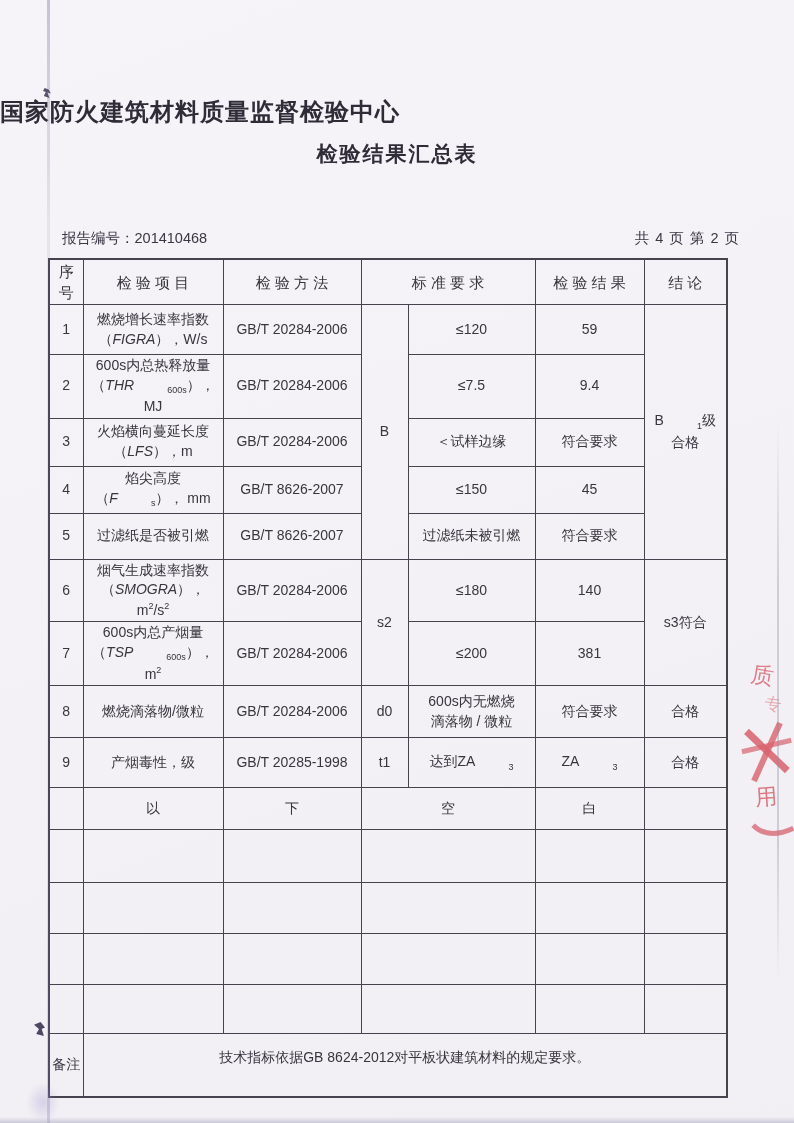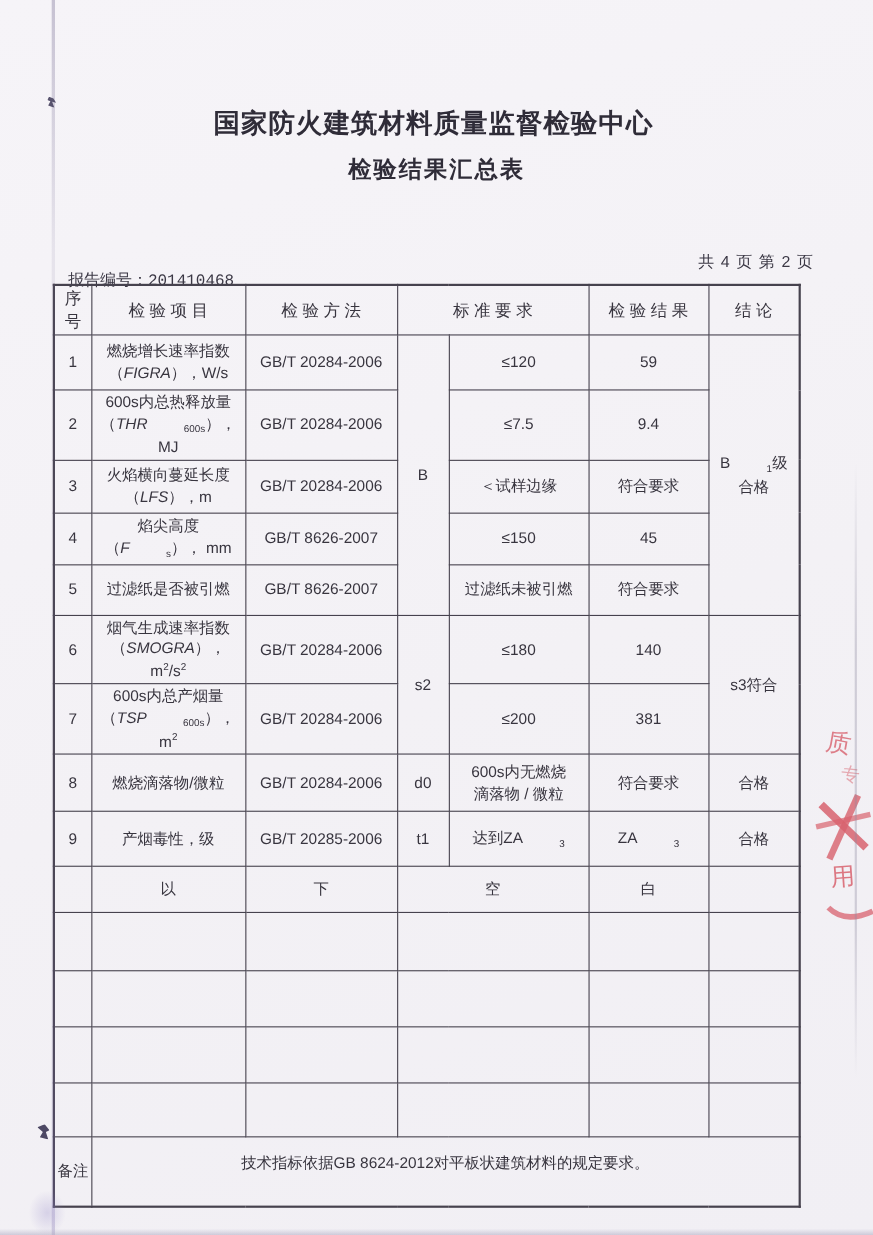--- a/index.html
+++ b/index.html
@@ -20,26 +20,26 @@
   .speck-bottom{position:absolute;left:34px;top:1022px;width:11px;height:14px;background:#4d4864;
     clip-path:polygon(0 20%,60% 0,100% 40%,70% 50%,90% 100%,20% 85%,45% 50%);}
   .bottom-edge{position:absolute;left:0;bottom:0;width:794px;height:6px;
     background:linear-gradient(180deg,rgba(185,182,201,0) 0%,rgba(172,168,192,.55) 100%);}
   .bottom-left-smudge{position:absolute;left:26px;top:1082px;width:34px;height:41px;
     background:radial-gradient(ellipse at center,rgba(150,138,200,.30) 0%,rgba(150,138,200,0) 70%);}
   .right-fold{position:absolute;left:777px;top:420px;width:2px;height:560px;
     background:linear-gradient(180deg,rgba(140,136,158,0) 0%,rgba(140,136,158,.35) 30%,rgba(140,136,158,.35) 75%,rgba(140,136,158,0) 100%);}
 
   
-  .title{position:absolute;left:0;top:96px;width:788px;text-align:center;
+  .title{position:absolute;left:0;top:96px;width:788px;text-align:left;
     font-size:24px;font-weight:bold;color:#2f2c38;letter-spacing:1px;}
   .subtitle{position:absolute;left:0;top:140px;width:794px;text-align:center;
     font-size:21px;font-weight:bold;color:#2f2c38;letter-spacing:2px;}
   .report-line{position:absolute;left:62px;top:229px;width:678px;font-size:14.5px;color:#3a3744;}
-  .report-no{position:absolute;left:0;top:16px;font-family:Liberation Mono, monospace;}
+  .report-no{position:absolute;left:0;top:0;}
   .page-info{position:absolute;right:0;top:0;letter-spacing:1px;}
 
   
   table.results{position:absolute;left:48px;top:258px;width:678px;
     border-collapse:collapse;table-layout:fixed;
     border:2px solid #46424e;}
   .results th,.results td{
     border:1px solid #46424e;
     text-align:center;vertical-align:middle;
     font-size:14px;color:#38353f;
@@ -142,21 +142,21 @@
       <td>燃烧滴落物/微粒</td>
       <td class="cell-method">GB/T 20284-2006</td>
       <td>d0</td>
       <td>600s内无燃烧<br>滴落物 / 微粒</td>
       <td>符合要求</td>
       <td>合格</td>
     </tr>
     <tr style="height:50px">
       <td>9</td>
       <td>产烟毒性，级</td>
-      <td class="cell-method">GB/T 20285-2006</td>
+      <td class="cell-method">GB/T 20285-1998</td>
       <td>t1</td>
       <td>达到ZA<sub>3</sub></td>
       <td>ZA<sub>3</sub></td>
       <td>合格</td>
     </tr>
     <tr style="height:42px">
       <td></td>
       <td>以</td>
       <td>下</td>
       <td colspan="2">空</td>

